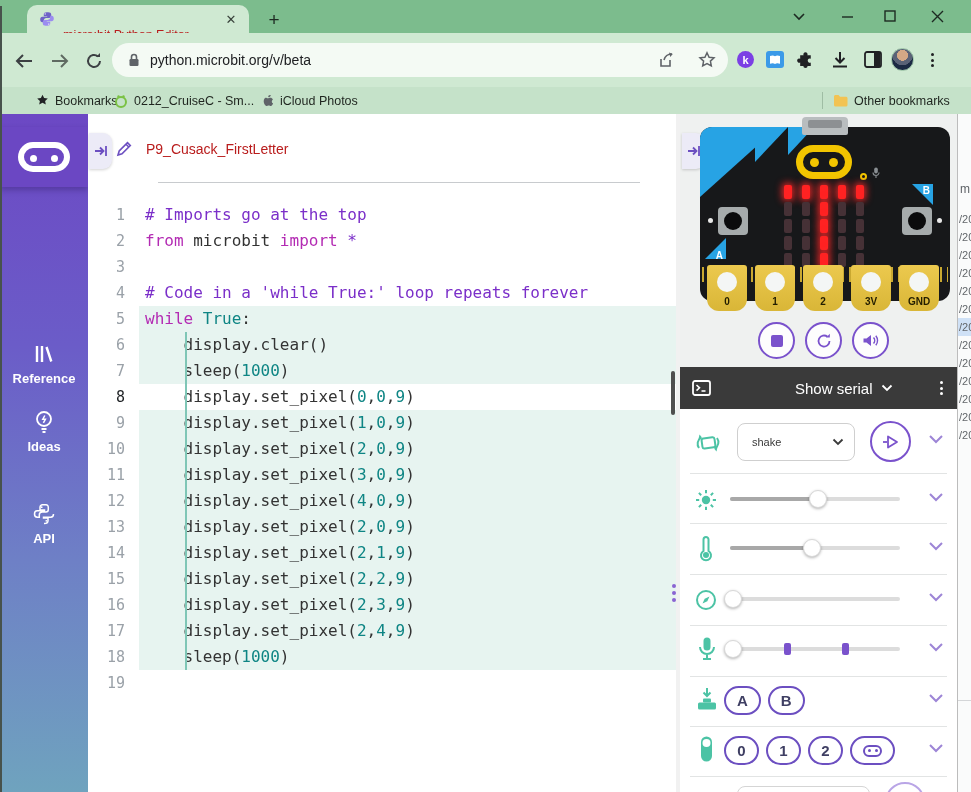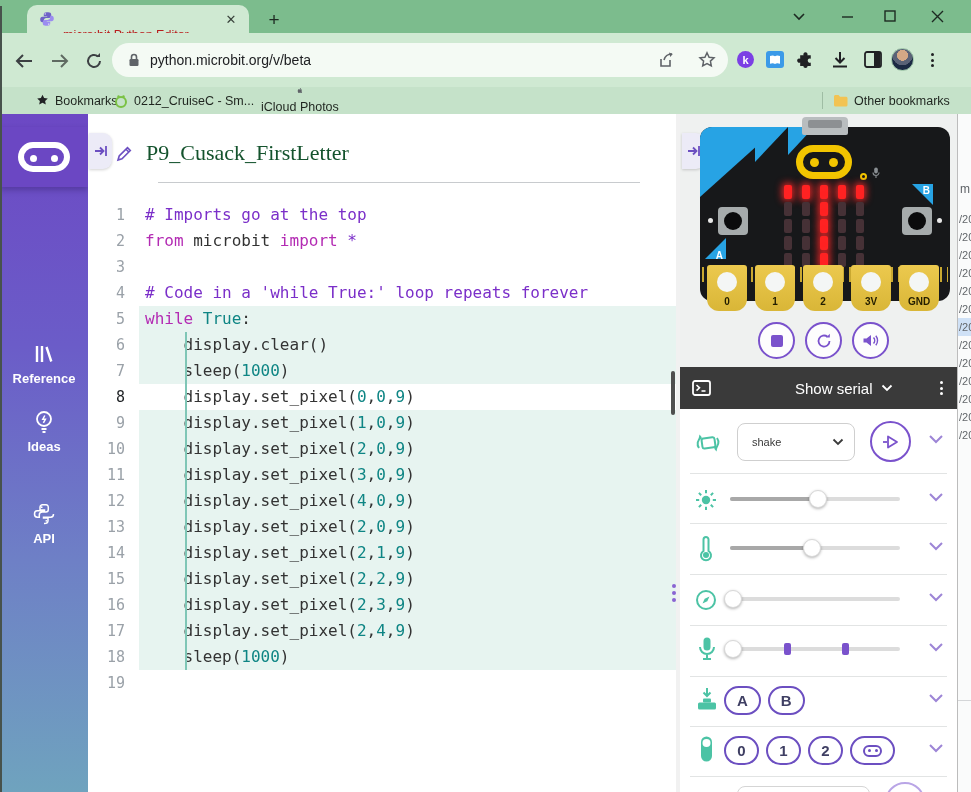--- a/index.html
+++ b/index.html
@@ -41,21 +41,21 @@
   .mb-face i { position:absolute; top:7px; width:7px; height:7px; border-radius:50%; background:#fff; }
   .mb-face i.l { left:6px; } .mb-face i.r { right:6px; }
   .sb-item { position:absolute; left:0; width:88px; display:flex; flex-direction:column; align-items:center; gap:5px; color:#fff; }
   .sb-item span { font-size:13px; font-weight:bold; color:#fff; }
 
   
   .editor { position:absolute; left:88px; top:0; width:588px; height:678px; background:#fff; overflow:hidden; }
   .panel-toggle { position:absolute; width:23px; height:36px; background:#ecebf7; border-radius:0 9px 9px 0; box-shadow:0 1px 3px rgba(0,0,0,.18); display:flex; align-items:center; justify-content:center; color:#6c4fc1; }
   .ed-toggle { left:1px; top:19px; }
   .filename-row { position:absolute; left:28px; top:26px; display:flex; align-items:center; gap:13px; }
-  .filename { font-size:22px; color:#14532d;font-family:Liberation Serif, serif; }
+  .filename { font-size:14px; color:#b91c1c; }
   .ed-divider { position:absolute; left:70px; top:68px; width:482px; height:1px; background:#c8cbce; }
   .code { position:absolute; left:0; top:88px; width:588px; font-family:"DejaVu Sans Mono", monospace; font-size:16px; }
   .crow { display:flex; height:26px; line-height:26px; }
   .ln { width:51px; padding-right:14px; text-align:right; color:#9aa1a8; font-size:15px; }
   .cbody { flex:1; padding-left:6px; white-space:pre; overflow:hidden; color:#333; }
   .hl-block .cbody { background:#e7f4f0; }
   .hl-active .ln { color:#1d2023; }
   .seg.cm { color:#7b2fc9; } .seg.kw { color:#b32bb3; } .seg.tl { color:#0e8584; } .seg.op { color:#7b2fc9; } .seg.pl { color:#333;text-align:center; }
   .indent-guide { position:absolute; left:97px; top:218px; width:2px; height:338px; background:#7fc6b6; }
   .ed-scrollthumb { position:absolute; right:1px; top:257px; width:4px; height:44px; background:#4f4f4f; border-radius:2px; }
@@ -248,21 +248,21 @@
       <span>Bookmarks</span>
     </div>
     <div class="bm-item" style="left:114px;">
       <svg width="14" height="14" viewBox="0 0 14 14">
         <circle cx="7" cy="8" r="5" fill="none" stroke="#7ac143" stroke-width="2"></circle>
         <circle cx="4.5" cy="2.5" r="1.2" fill="#7ac143"></circle>
           <circle cx="9.5" cy="2.5" r="1.2" fill="#7ac143"></circle>
       </svg>
       <span>0212_CruiseC - Sm...</span>
     </div>
-    <div class="bm-item" style="left:261px;flex-direction:column;">
+    <div class="bm-item" style="left:261px;">
       <svg width="13" height="15" viewBox="0 0 13 15">
         <path d="M7.2 3.2c.7-.9 1.9-1.2 2.5-1.1 0 .9-.5 1.7-1.4 2C7.6 4.4 7.2 3.9 7.2 3.2zM4.6 4.8c1 0 1.4.5 2.2.5s1.4-.5 2.5-.5c1.1 0 2.1.6 2.6 1.6-1.5 1-1.5 3.3.2 4.1-.4 1.1-1.2 2.4-2.2 2.5-.8.1-1.1-.5-2.2-.5s-1.5.6-2.3.5c-1.1-.2-2.7-2.3-2.7-4.5 0-2.4 1.2-3.7 1.9-3.7z" fill="#5f6368"></path>
       </svg>
       <span>iCloud Photos</span>
     </div>
     <div class="bm-divider"></div>
     <div class="bm-item" style="left:833px;">
       <svg width="15" height="13" viewBox="0 0 15 13">
         <path d="M1 2.5C1 1.7 1.7 1 2.5 1h3l1.5 1.8h6A1.5 1.5 0 0114.5 4v7A1.5 1.5 0 0113 12.5H2.5A1.5 1.5 0 011 11z" fill="#f2c353"></path>
       </svg>

